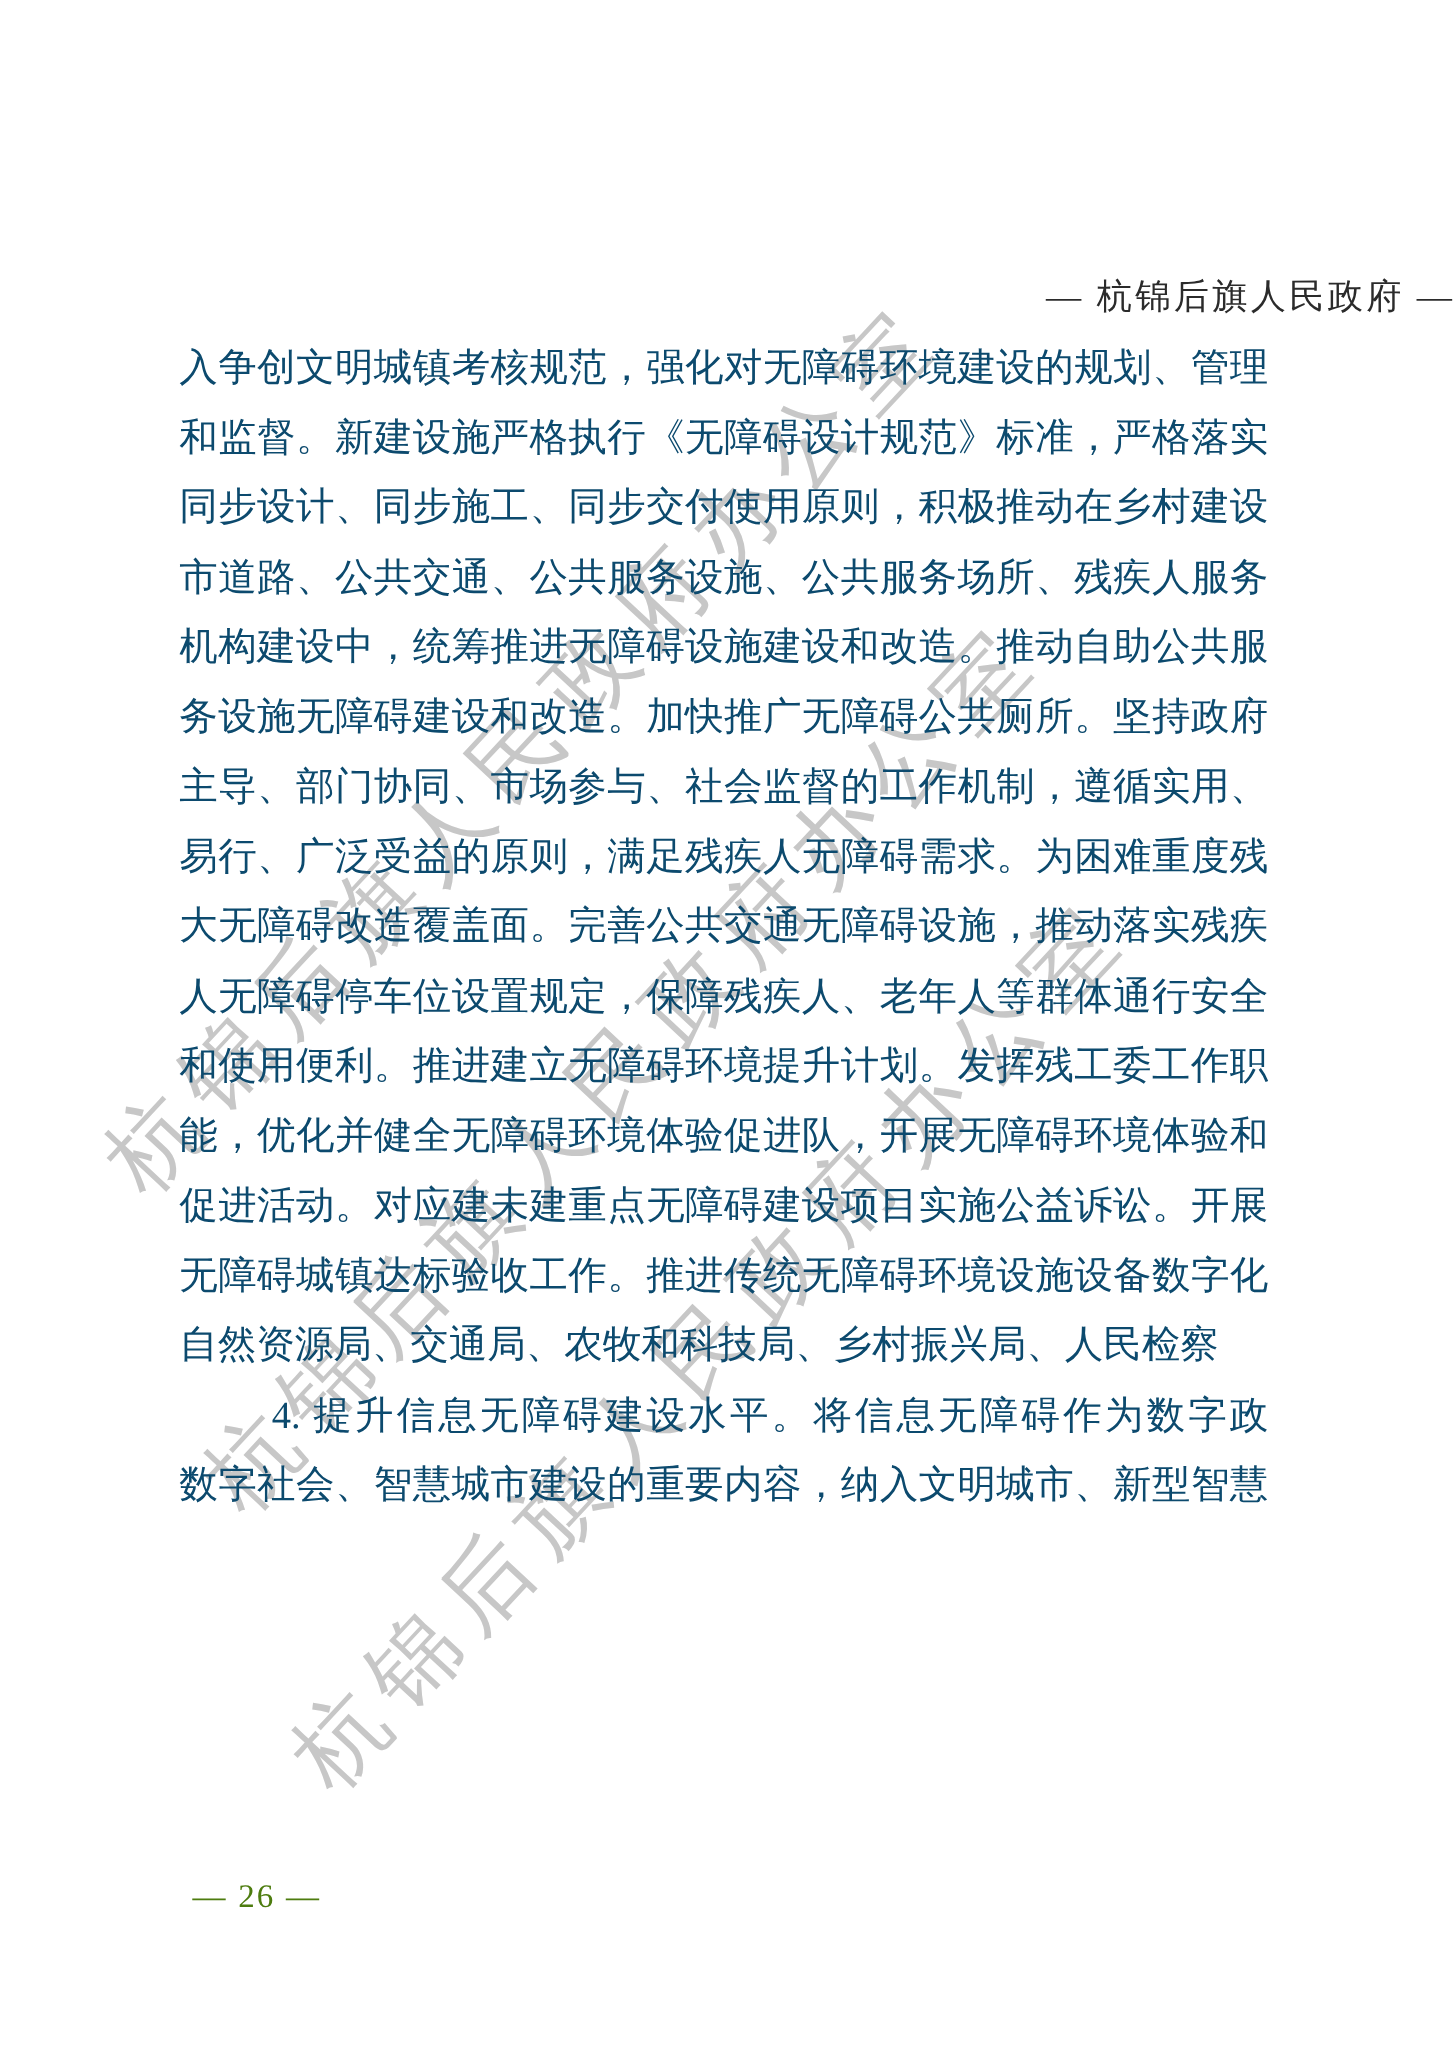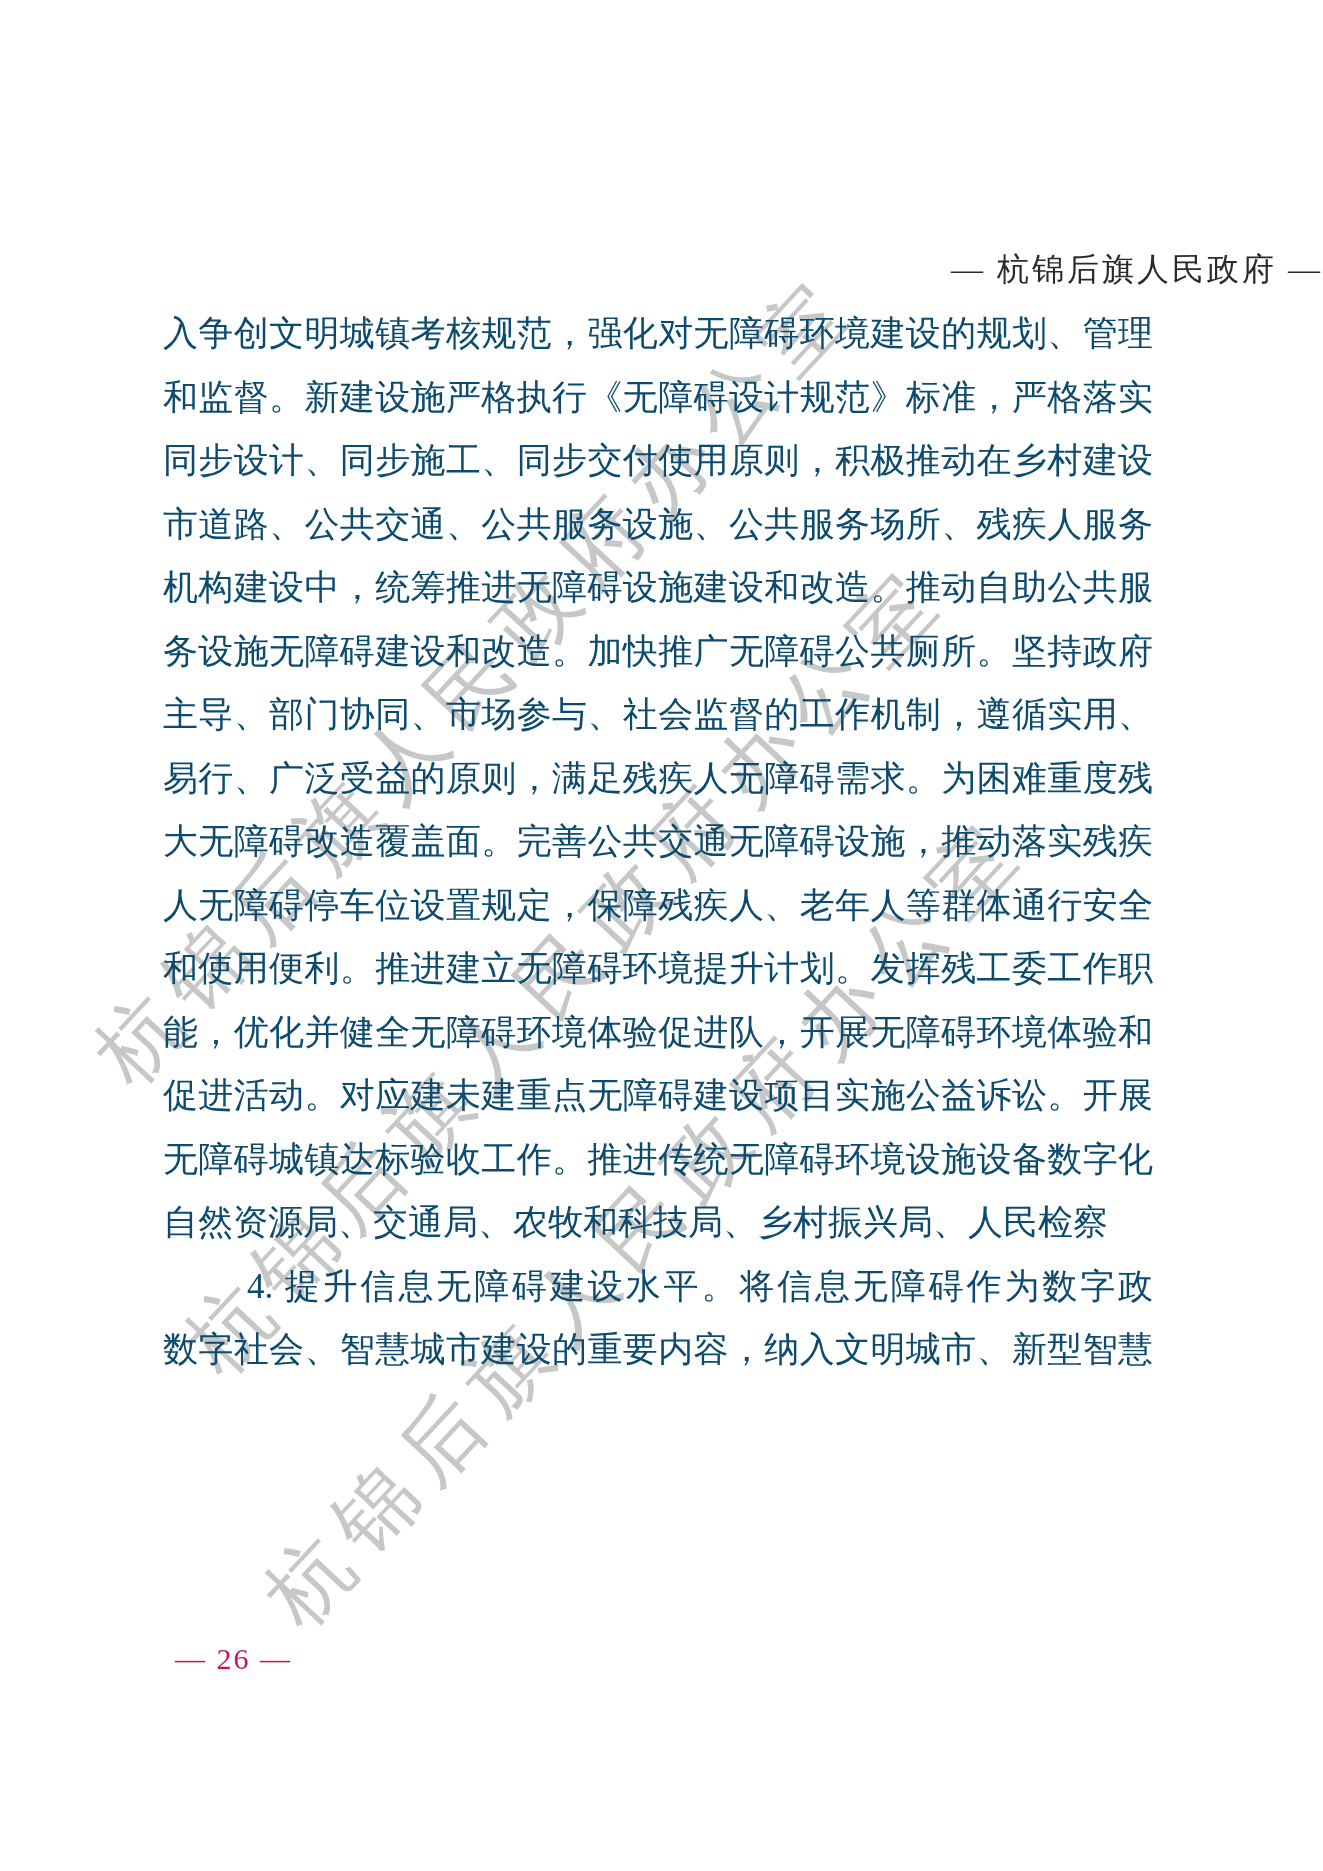--- a/index.html
+++ b/index.html
@@ -64,24 +64,24 @@
     text-align: left;
     text-align-last: left;
   }
   .line.indent2 { text-indent: 84px; }
   .h4-lead { font-weight: 400; }
 
   
   .doc-footer {
     position: absolute;
     left: 175px;
-    top: 1642px;
+    top: 1708px;
     font-size: 30px;
     letter-spacing: 2px;
-    color: #be185d;
+    color: #4d7c0f;
     z-index: 1;
   }
 </style>
 </head>
 <body>
 
 <div class="page">
 
   <div class="wm-layer">
     <div class="wm wm1">杭锦后旗人民政府办公室</div>

